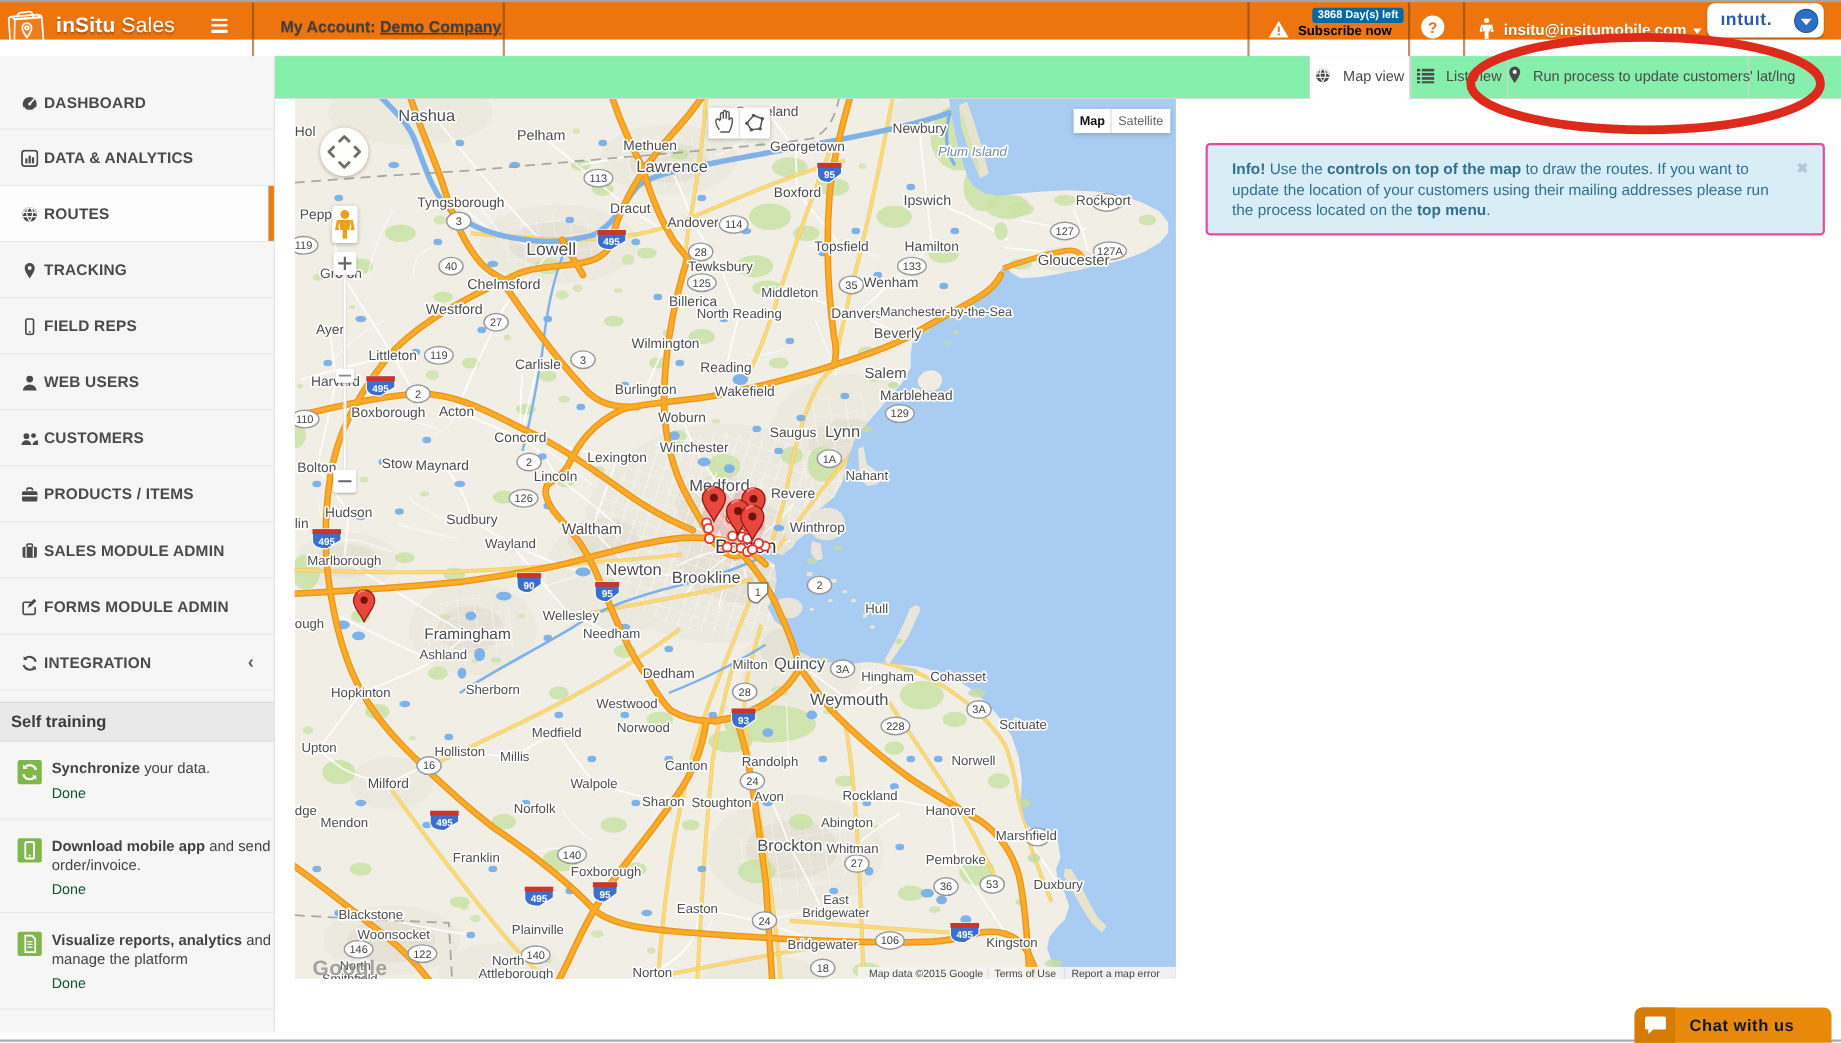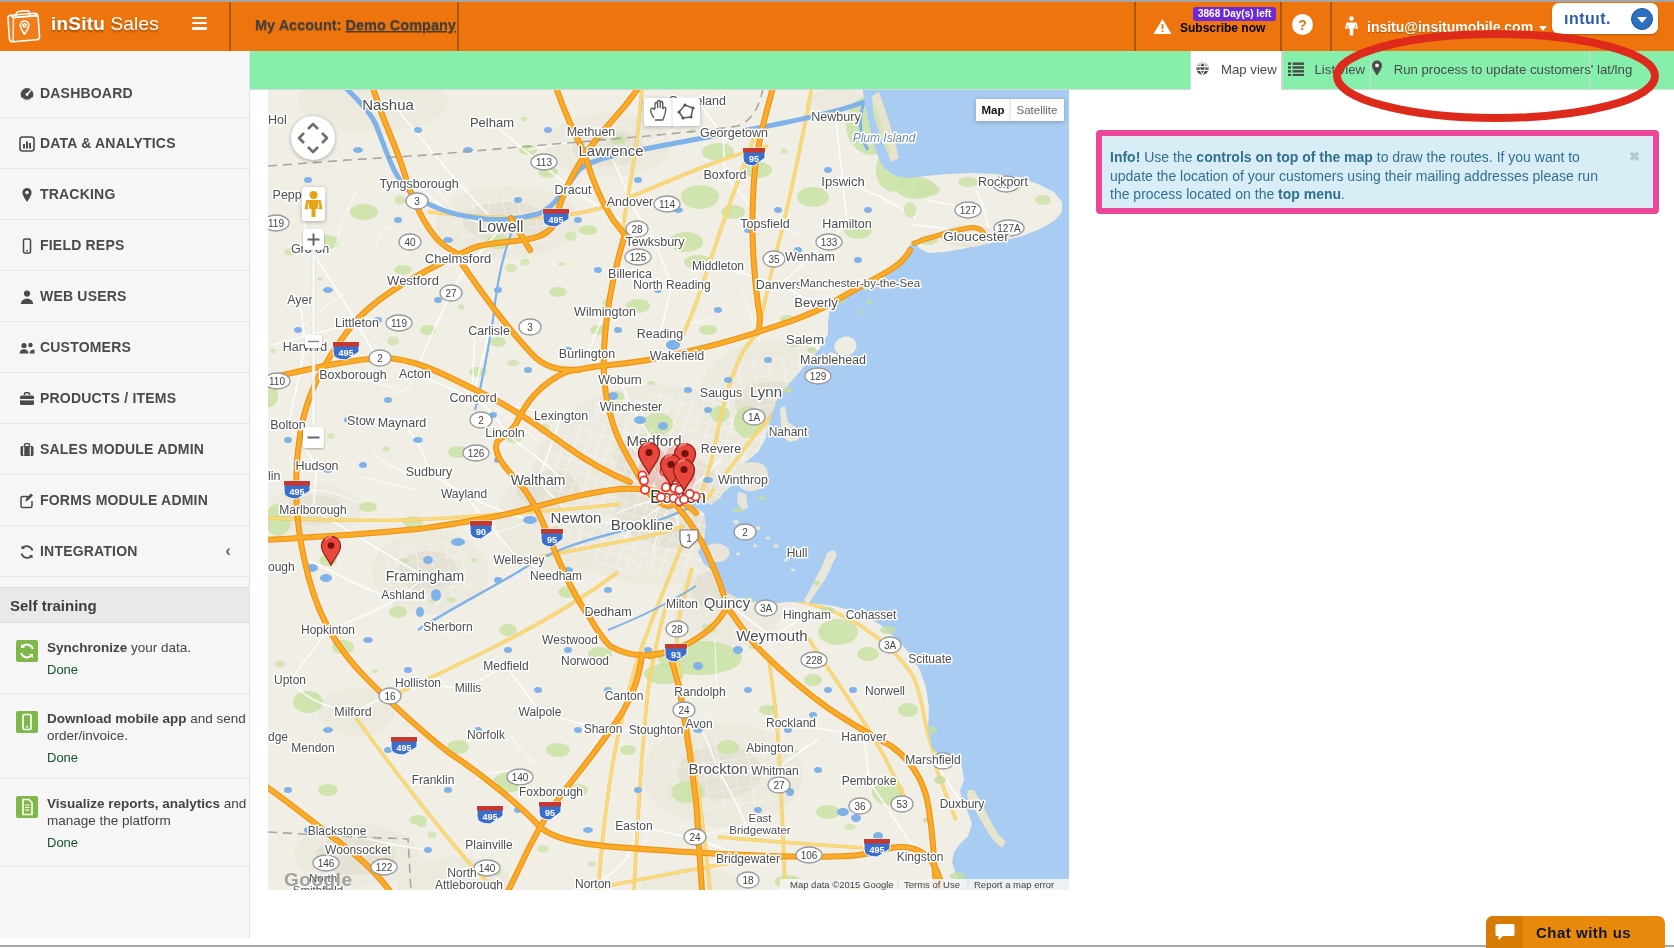--- a/index.html
+++ b/index.html
@@ -1,26 +1,26 @@
 <!DOCTYPE html>
 <html><head><meta charset="utf-8"><title>inSitu Sales</title><style>
 *{margin:0;padding:0;box-sizing:border-box}
 html,body{width:1674px;height:948px;overflow:hidden;background:#fff;font-family:"Liberation Sans",sans-serif}
 .topline{position:absolute;top:0;left:0;width:1674px;height:2px;background:#a5a5a5;z-index:30}
-header{position:absolute;top:0;left:0;width:1674px;height:51px;background:#ee750e;z-index:20}
+header{position:absolute;top:0;left:0;width:1674px;height:36px;background:#ee750e;z-index:20}
 .hdiv{position:absolute;top:0;height:51px;width:2px;background:rgba(120,60,0,0.55)}
 .logo{position:absolute;left:5px;top:8px}
 .brand{position:absolute;left:51px;top:13px;font-size:19px;color:#fff;text-shadow:0 2px 2px rgba(0,0,0,0.33);letter-spacing:0.2px}
 .brand b{font-weight:bold}
 .burger{position:absolute;left:192px;top:17px;width:15px;height:14px}
 .burger span{display:block;height:2.3px;background:#fff;margin-bottom:2.9px;border-radius:1px}
 .acct{position:absolute;left:255px;top:17px;font-size:14.5px;font-weight:bold;color:#404040;text-shadow:0 1px 1px rgba(0,0,0,0.3)}
 .acct u{text-decoration:underline}
 .subscribe{position:absolute;left:1153px;top:18px;font-size:12px;font-weight:bold;color:#000000;white-space:nowrap}
-.badge{position:absolute;left:1193px;top:7px;background:#6d28d9;color:#fff;font-size:10px;font-weight:bold;padding:1px 5px 2px;border-radius:3px;white-space:nowrap;z-index:22}
+.badge{position:absolute;left:1193px;top:7px;background:#0369a1;color:#fff;font-size:10px;font-weight:bold;padding:1px 5px 2px;border-radius:3px;white-space:nowrap;z-index:22}
 .qmark{position:absolute;left:1292px;top:14px;width:21px;height:21px;border-radius:50%;background:#fff;color:#e87511;font-size:14px;font-weight:bold;text-align:center;line-height:22px}
 .user{position:absolute;left:1345px;top:16px;font-size:14px;font-weight:bold;color:#fff;text-shadow:0 1px 1px rgba(0,0,0,0.3)}
 .caret{display:inline-block;width:0;height:0;border-left:4.5px solid transparent;border-right:4.5px solid transparent;border-top:5px solid #fff;vertical-align:middle;margin-left:6px}
 .intuit{position:absolute;left:1552px;top:3px;width:106px;height:31px;background:#fff;border-radius:7px;box-shadow:0 1px 2px rgba(0,0,0,0.25)}
 .intuit .word{position:absolute;left:12px;top:7px;font-size:16px;font-weight:bold;color:#2b5caa;letter-spacing:0.5px}
 .intuit .circ{position:absolute;right:5px;top:4.5px;width:22px;height:22px;border-radius:50%;background:#2d6fc2;border:1px solid #1d5394}
 .intuit .circ:after{content:"";position:absolute;left:5px;top:8px;width:0;height:0;border-left:5px solid transparent;border-right:5px solid transparent;border-top:6px solid #fff}
 aside{position:absolute;top:51px;left:0;width:250px;height:887px;background:#f6f6f6;border-right:1px solid #e3e3e3;z-index:10}
 .menu{margin-top:16px}
 .mi{position:relative;height:51px;line-height:50px;border-bottom:1px solid #e6e6e6;color:#4a4a4a;font-size:14px;font-weight:bold;letter-spacing:0.2px;white-space:nowrap}
@@ -32,21 +32,21 @@
 .mi .chev{position:absolute;right:18px;top:0;font-size:17px;color:#666;font-weight:bold}
 .strain{margin-top:10px;background:#e9e9e9;border-top:1px solid #dcdcdc;border-bottom:1px solid #dcdcdc;height:36px;line-height:36px;padding-left:10px;font-size:15px;font-weight:bold;color:#3d3d3d}
 .ti{position:relative;border-bottom:1px solid #e6e6e6;padding:16px 0 12px 47px;color:#444;font-size:13.5px;line-height:17px}
 .ti .gic{position:absolute;left:16px;top:17px;width:22px;height:22px;background:#80b74a;border-radius:2px;line-height:0;text-align:center}
 .ti .done{color:#14532d;font-size:13px;margin-top:5px}
 main{position:absolute;top:51px;left:250px;width:1424px;height:897px;background:#fff}
 .toolbar{position:absolute;top:0;left:0;width:1424px;height:39px;background:#86efac;border-bottom:1px solid #d9d9d9}
 .tbtn{position:absolute;top:0;height:39px;line-height:38px;font-size:13.2px;white-space:nowrap;color:#4a4a4a;text-align:center;border-left:1px solid #d4d4d4}
 .tbtn svg{vertical-align:-2px;margin-right:7px}
 .maparea{position:absolute;top:39px;left:18px;width:801px;height:800px}
-.alert{position:absolute;left:846px;top:79px;width:563px;height:84px;background:#d9edf7;border:6px solid #ec4899;border-radius:4px;color:#31708f;font-size:14px;line-height:18.5px;padding:12px 42px 0 8px}
+.alert{position:absolute;left:846px;top:79px;width:563px;height:84px;background:#d9edf7;border:2px solid #ec4899;border-radius:4px;color:#31708f;font-size:14px;line-height:18.5px;padding:12px 42px 0 22px}
 .alert .x{position:absolute;right:13px;top:12px;color:#b3c9d4;font-weight:bold;font-size:13px}
 .chat{position:absolute;left:1486px;top:916px;width:179px;height:32px;background:#e8890b;border-radius:7px 7px 0 0;z-index:40}
 .chat .sq{position:absolute;left:0;top:0;width:37px;height:32px;background:#d67c05;border-radius:7px 0 0 0}
 .chat .tx{position:absolute;left:50px;top:8px;font-size:15px;font-weight:bold;color:#0f172a;letter-spacing:0.5px}
 .bottomline{position:absolute;top:945px;left:0;width:1674px;height:2px;background:#a9a9a9;z-index:35}
 .annot{position:absolute;left:0;top:0;z-index:50;pointer-events:none}
 </style></head>
 <body>
 <header>
   <div class="logo"><svg width="38" height="36" viewBox="0 0 38 36">
@@ -98,20 +98,24 @@
             <path d="M 8 8.5 L 11.8 4.2" stroke="#f6f6f6" stroke-width="1.6" stroke-linecap="round"></path>
             <circle cx="8" cy="8.5" r="1.4" fill="#f6f6f6"></circle>
             <path d="M 2.6 11.5 a 6.4 6.4 0 0 0 10.8 0" fill="none" stroke="#f6f6f6" stroke-width="1.2"></path>
           </svg></span><span class="tx">DASHBOARD</span></div>
 <div class="mi"><span class="ic"><svg width="16" height="16" viewBox="0 0 16 16">
             <rect x="1" y="1" width="14" height="14" rx="2.5" fill="none" stroke="#4a4a4a" stroke-width="1.6"></rect>
             <rect x="4" y="8" width="2" height="4.5" fill="#4a4a4a"></rect>
             <rect x="7" y="5.5" width="2" height="7" fill="#4a4a4a"></rect>
             <rect x="10" y="7" width="2" height="5.5" fill="#4a4a4a"></rect>
           </svg></span><span class="tx">DATA &amp; ANALYTICS</span></div>
+<div class="mi active"><span class="ic"><svg width="16" height="16" viewBox="0 0 16 16">
+            <circle cx="8" cy="8" r="6.6" fill="#4a4a4a"></circle>
+            <path d="M 2 8 a 6 6 0 0 1 12 0 M 8 1.5 c -5 4 -2 10 0 13 M 8 1.5 c 5 4 2 10 0 13 M 1.8 6 h 12.4 M 1.8 10 h 12.4" stroke="#f6f6f6" stroke-width="1.1" fill="none"></path>
+          </svg></span><span class="tx">ROUTES</span></div>
 <div class="mi"><span class="ic"><svg width="16" height="16" viewBox="0 0 16 16">
             <path d="M8 1 a4.6 4.6 0 0 1 4.6 4.6 C 12.6 9 8 15 8 15 S 3.4 9 3.4 5.6 A4.6 4.6 0 0 1 8 1 Z" fill="#4a4a4a"></path>
             <circle cx="8" cy="5.6" r="1.8" fill="#f6f6f6"></circle>
           </svg></span><span class="tx">TRACKING</span></div>
 <div class="mi"><span class="ic"><svg width="16" height="16" viewBox="0 0 16 16">
             <rect x="4.5" y="1" width="7" height="14" rx="1.5" fill="none" stroke="#4a4a4a" stroke-width="1.5"></rect>
             <circle cx="8" cy="12.7" r="0.9" fill="#4a4a4a"></circle>
           </svg></span><span class="tx">FIELD REPS</span></div>
 <div class="mi"><span class="ic"><svg width="16" height="16" viewBox="0 0 16 16">
             <circle cx="8" cy="4.6" r="3.1" fill="#4a4a4a"></circle>

